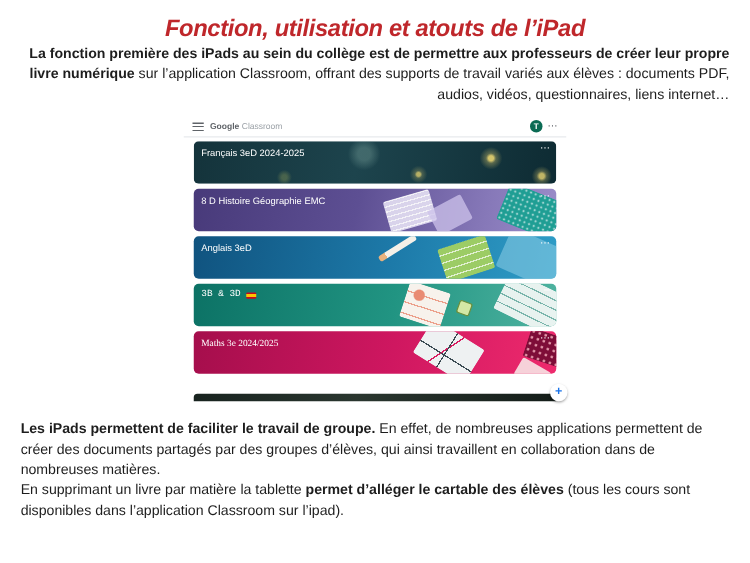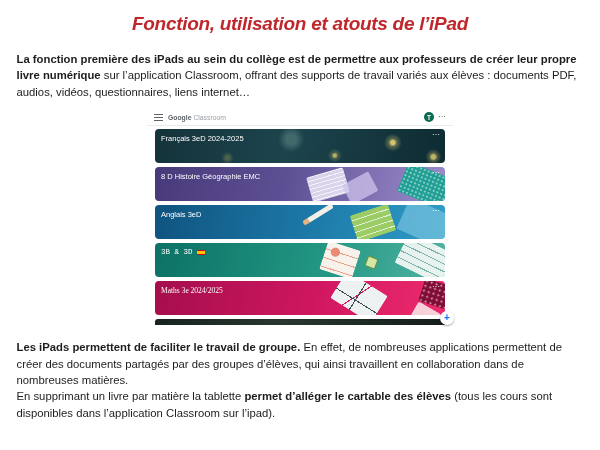--- a/index.html
+++ b/index.html
@@ -1,37 +1,37 @@
 <!DOCTYPE html>
 <html><head>
 <meta charset="utf-8">
 <style>
   html,body{margin:0;padding:0;background:#fff;}
   .page{position:relative;width:600px;height:450px;background:#fff;overflow:hidden;
         font-family:"Liberation Sans",sans-serif;color:#1c1c1c;}
   .doc-title{margin:13px auto 0;text-align:center;color:#bf272b;
              font-size:19px;font-weight:bold;font-style:italic;letter-spacing:-0.3px;}
   .para{margin:0 auto;width:567px;font-size:11.3px;line-height:16.4px;color:#1d1d1d;}
-  .p1{margin-top:16px;}
+  .p1{text-align:right;}
   .p2{margin-top:14px;}
   .para b{font-weight:bold;}
 
   
   .gc{width:306px;margin:9px auto 0;position:relative;background:#fff;}
   .gc-appbar{height:16px;display:flex;align-items:center;padding:0 7px;
              border-bottom:1px solid #e8eaed;background:#fff;}
   .menu-icon{width:9px;height:7px;margin-right:5px;
              background:repeating-linear-gradient(to bottom,#5f6368 0 1px,transparent 1px 3px);}
   .brand{font-size:6.8px;white-space:nowrap;}
   .brand-bold{color:#5f6368;font-weight:bold;}
   .brand-light{color:#9aa0a6;margin-left:2px;}
   .avatar{margin-left:auto;width:10px;height:10px;border-radius:50%;background:#0b6b54;
           color:#fff;font-size:6.5px;font-weight:bold;display:flex;align-items:center;justify-content:center;}
   .appbar-more{color:#5f6368;font-size:8px;margin-left:4px;line-height:1;}
-  .gc-cards{padding:3px 8px 0;}
+  .gc-cards{padding:3px 8px 12px;}
   .card{position:relative;height:34px;border-radius:4px;margin-bottom:4px;overflow:hidden;}
   .card-title{position:absolute;left:6px;top:5px;color:#fff;font-size:7.5px;z-index:3;
               display:flex;align-items:center;}
   .card-more{position:absolute;right:5px;top:2px;color:rgba(255,255,255,.92);font-size:8px;z-index:3;line-height:1;}
   .art{position:absolute;border-radius:2px;z-index:1;}
 
   .card-starry{background:
       radial-gradient(circle at 82% 40%, rgba(222,204,110,.95) 0 2px, rgba(222,204,110,.35) 4px, transparent 9px),
       radial-gradient(circle at 62% 78%, rgba(222,204,110,.8) 0 1.5px, rgba(222,204,110,.25) 3px, transparent 7px),
       radial-gradient(circle at 96% 82%, rgba(222,204,110,.85) 0 2px, rgba(222,204,110,.3) 4px, transparent 8px),

